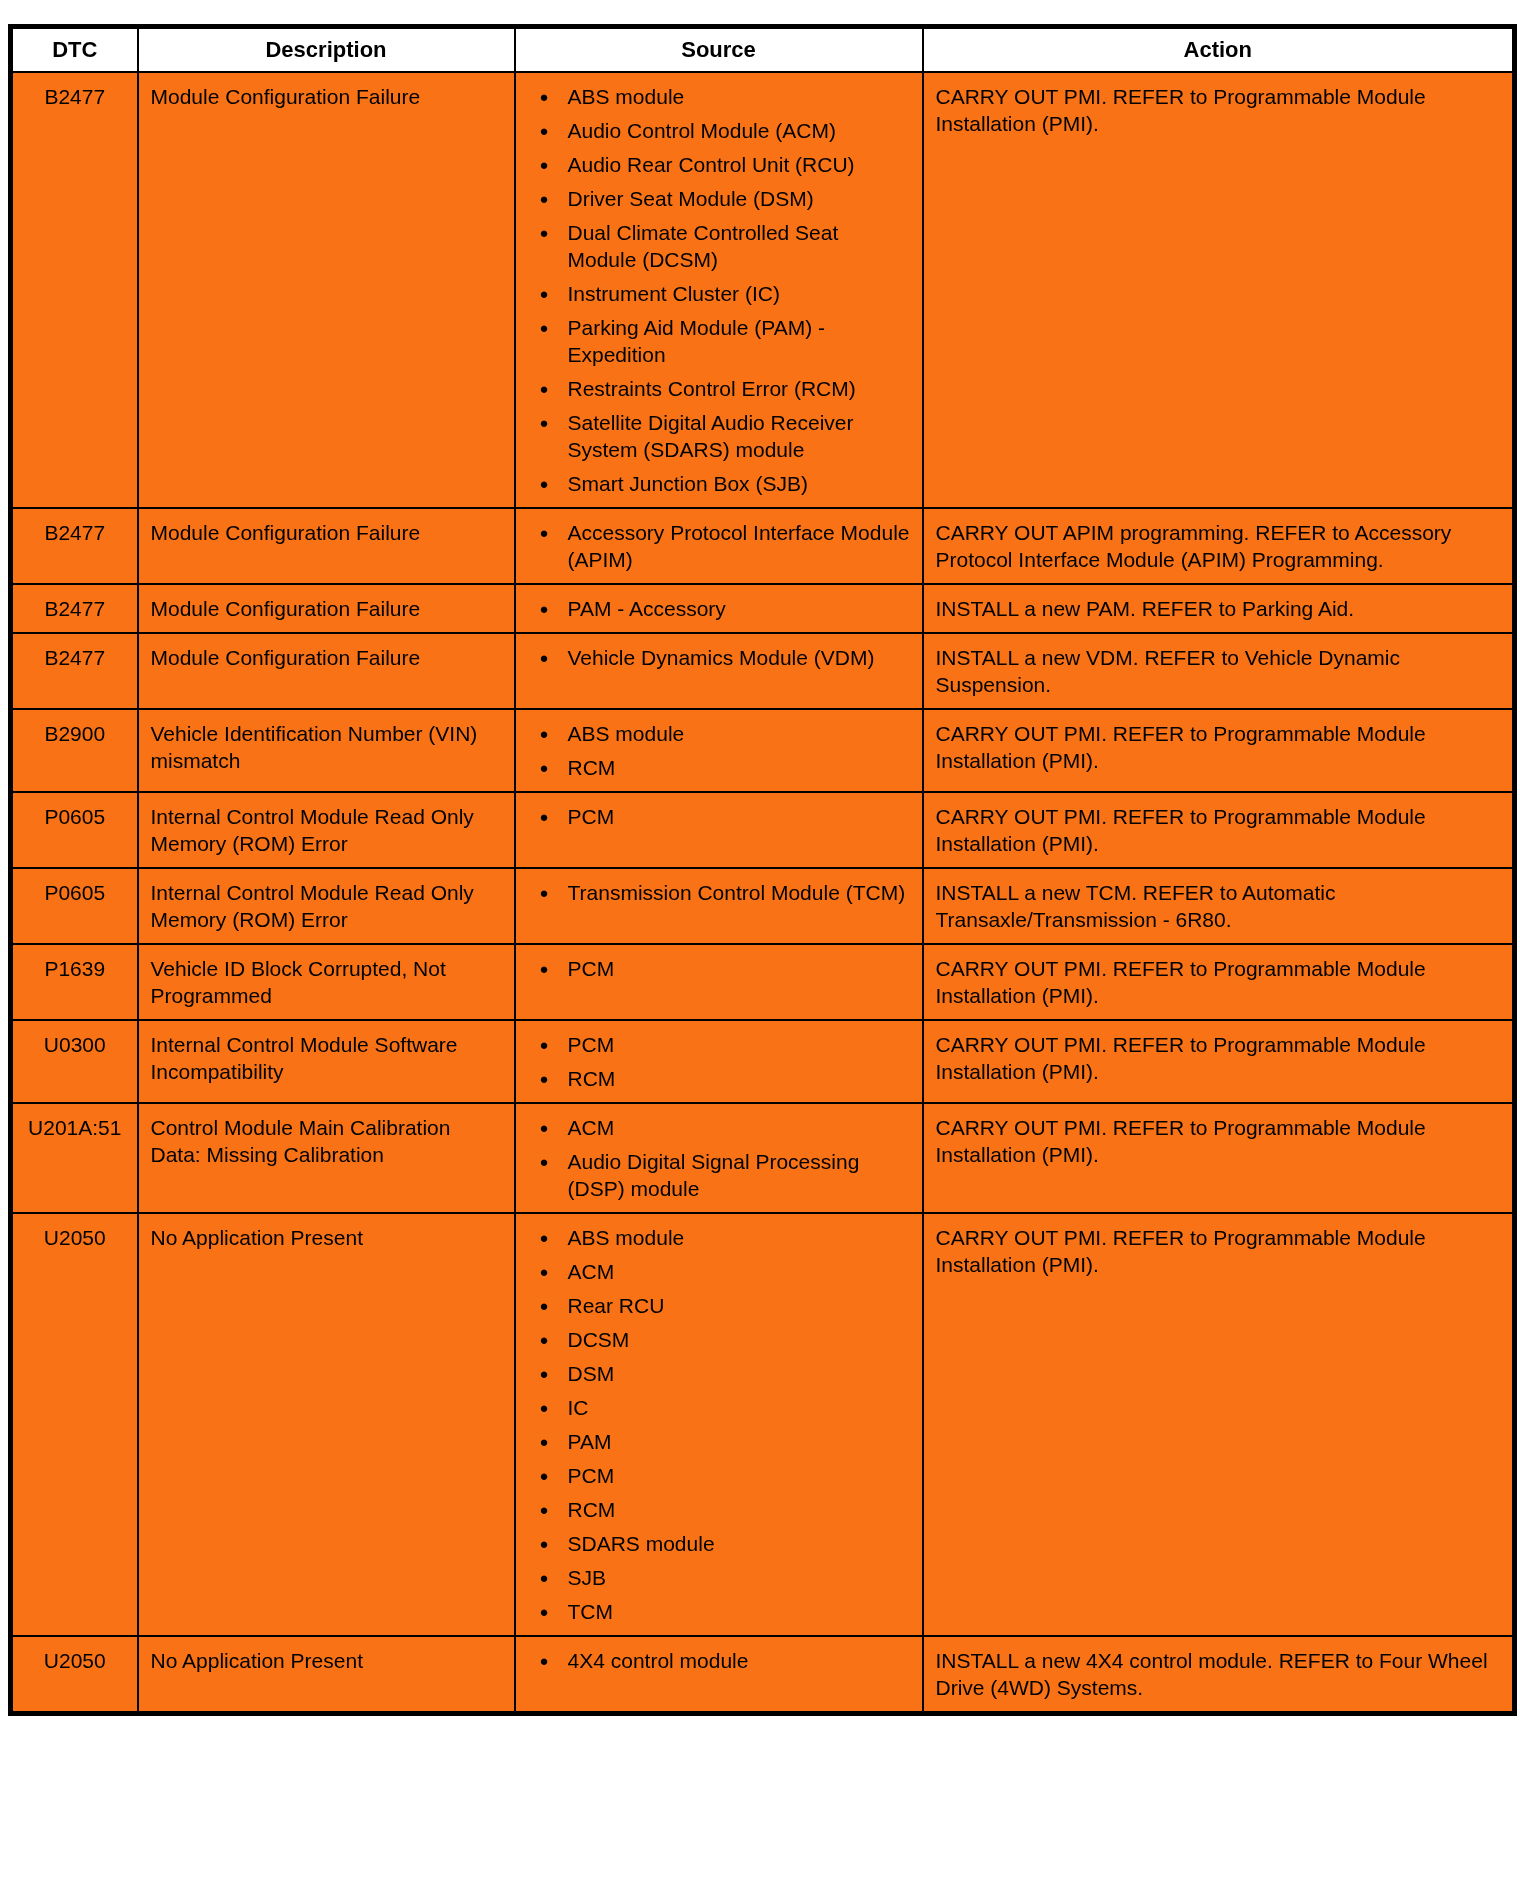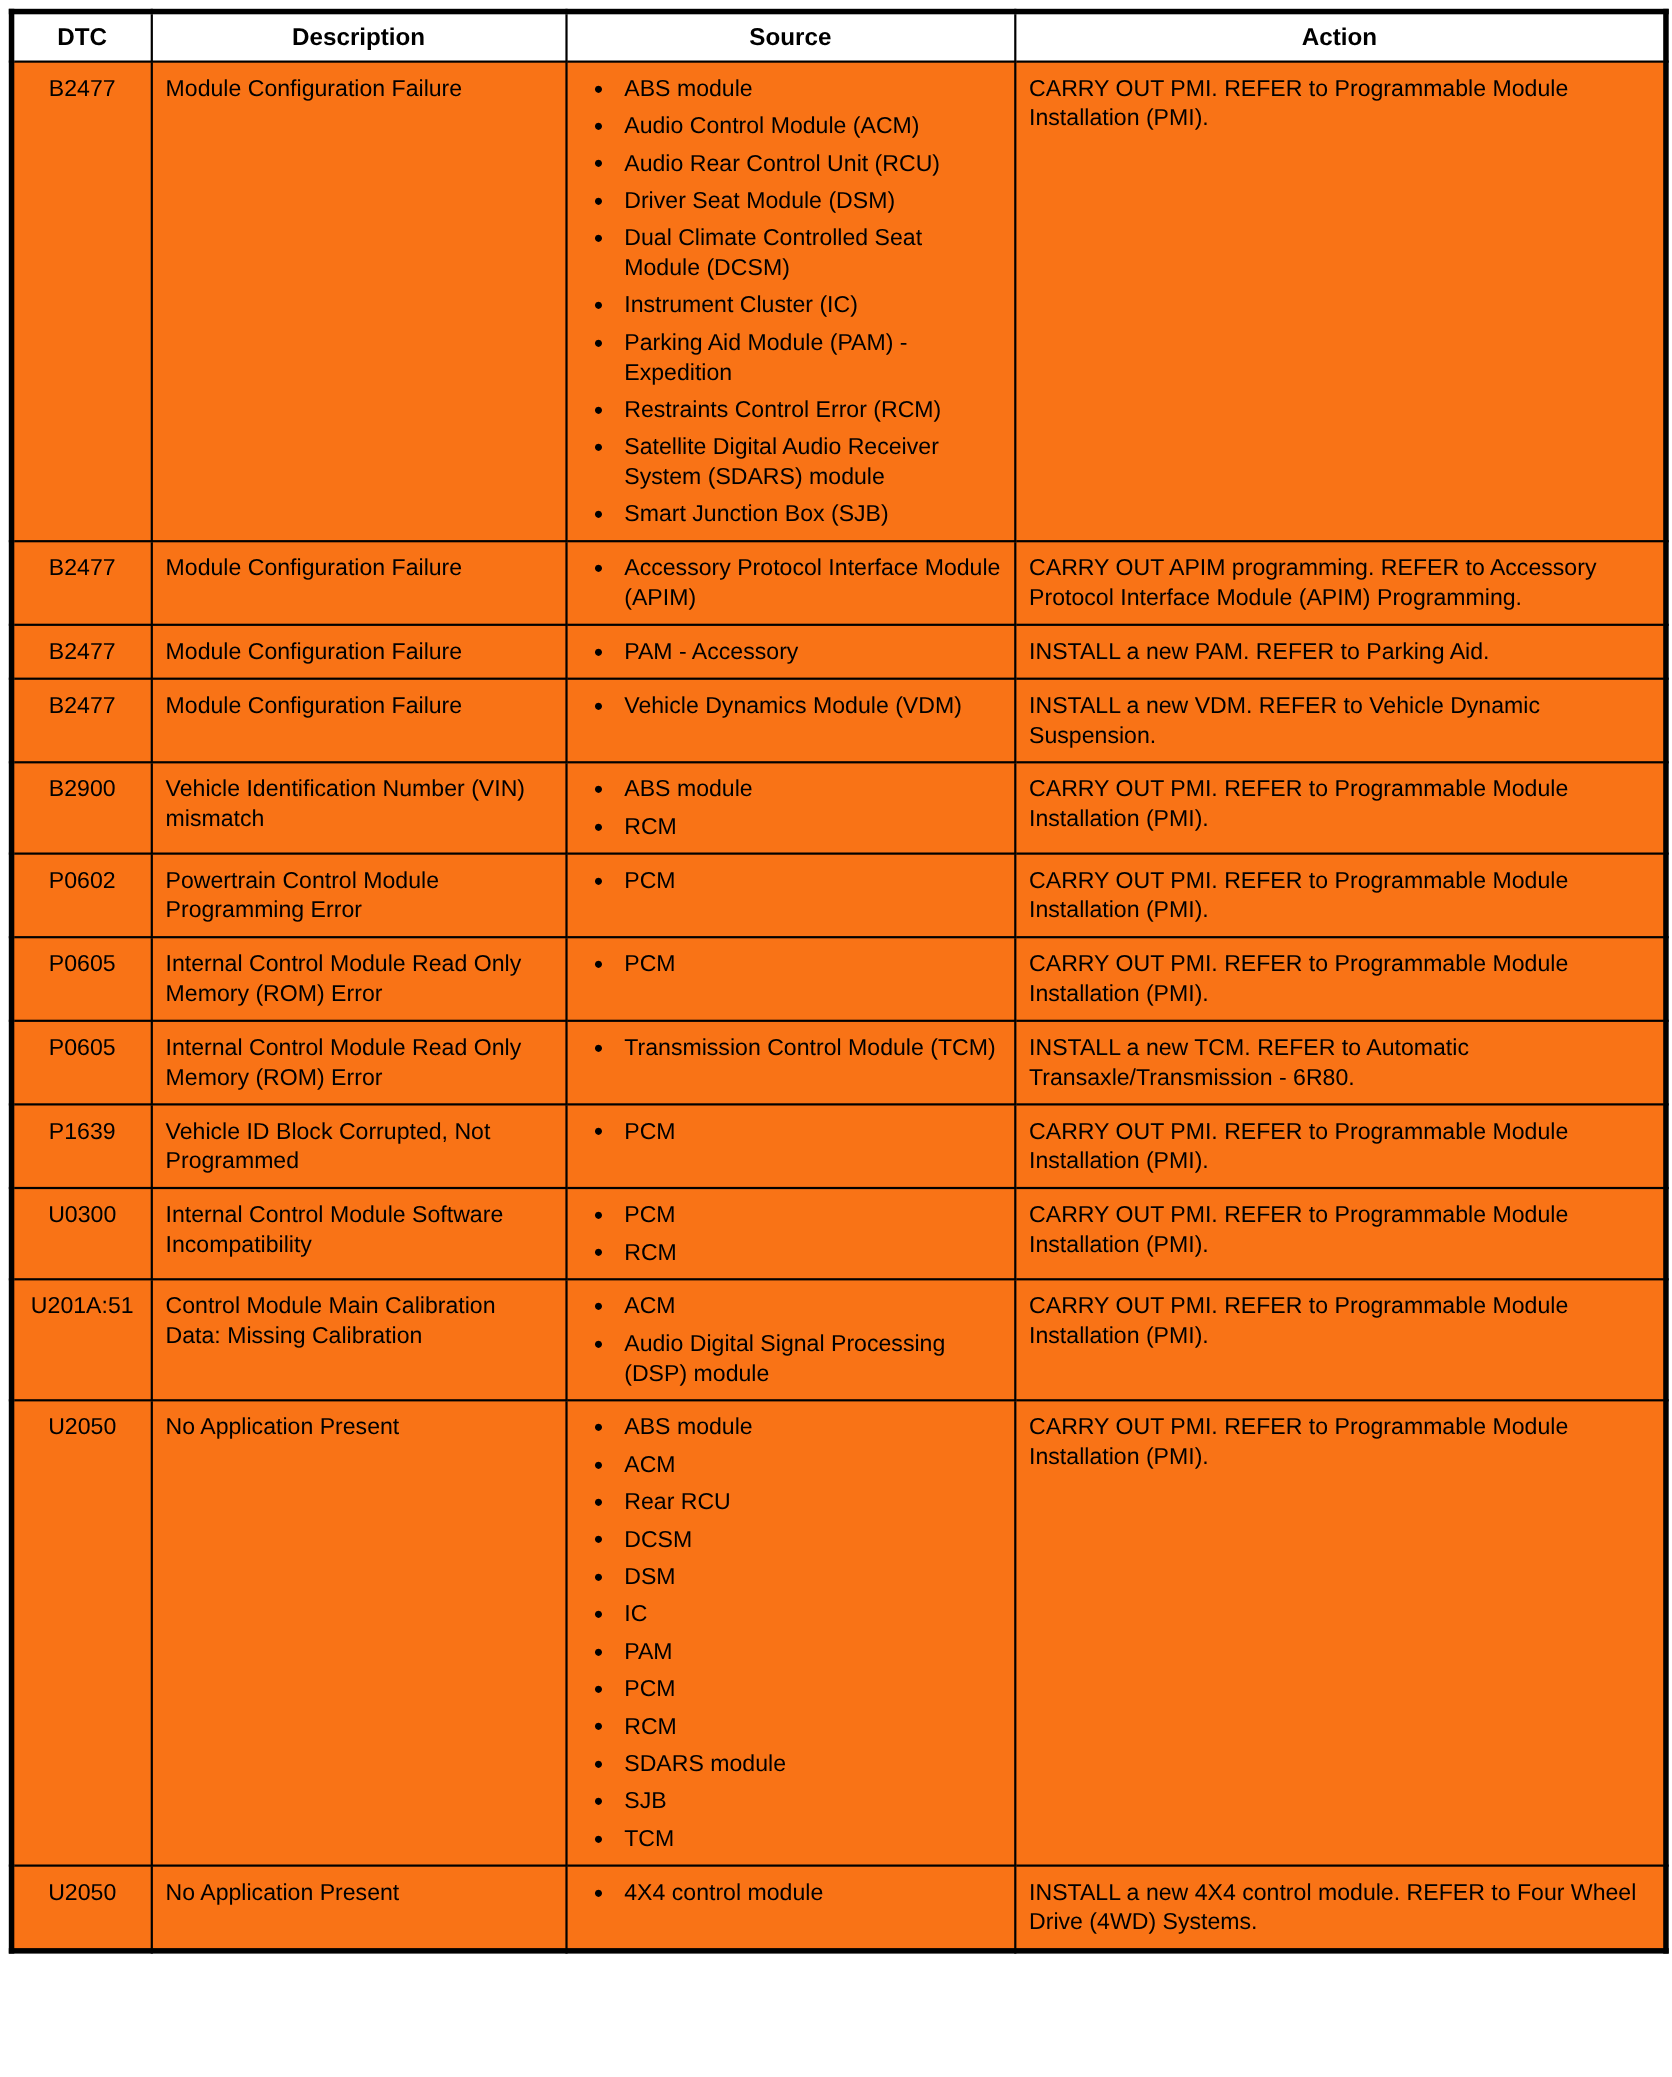--- a/index.html
+++ b/index.html
@@ -12,21 +12,21 @@
     width: 1520px;
     min-height: 1888px;
     font-family: "Liberation Sans", sans-serif;
     color: #000000;
     -webkit-font-smoothing: none;
   }
   table.dtc-table {
     border-collapse: collapse;
     table-layout: fixed;
     width: 1504px;
-    margin: 8px 8px 12px 8px;
+    margin: 24px 8px 12px 8px;
     border: 5px solid #000000;
   }
   table.dtc-table th,
   table.dtc-table td {
     border: 2px solid #000000;
     vertical-align: top;
   }
   table.dtc-table th {
     font-size: 22px;
     line-height: 26px;
@@ -188,33 +188,20 @@
             </li>
             <li class="src-item">
               <span class="bullet">●</span>
               <span class="src-text">RCM</span>
             </li>
           </ul>
         </td>
         <td class="col-action">CARRY OUT PMI. REFER to Programmable Module Installation (PMI).</td>
       </tr>
       <tr>
-        <td class="col-dtc">P0602</td>
-        <td class="col-desc">Powertrain Control Module Programming Error</td>
-        <td class="col-src">
-          <ul class="src-list">
-            <li class="src-item">
-              <span class="bullet">●</span>
-              <span class="src-text">PCM</span>
-            </li>
-          </ul>
-        </td>
-        <td class="col-action">CARRY OUT PMI. REFER to Programmable Module Installation (PMI).</td>
-      </tr>
-      <tr>
         <td class="col-dtc">P0605</td>
         <td class="col-desc">Internal Control Module Read Only Memory (ROM) Error</td>
         <td class="col-src">
           <ul class="src-list">
             <li class="src-item">
               <span class="bullet">●</span>
               <span class="src-text">PCM</span>
             </li>
           </ul>
         </td>

